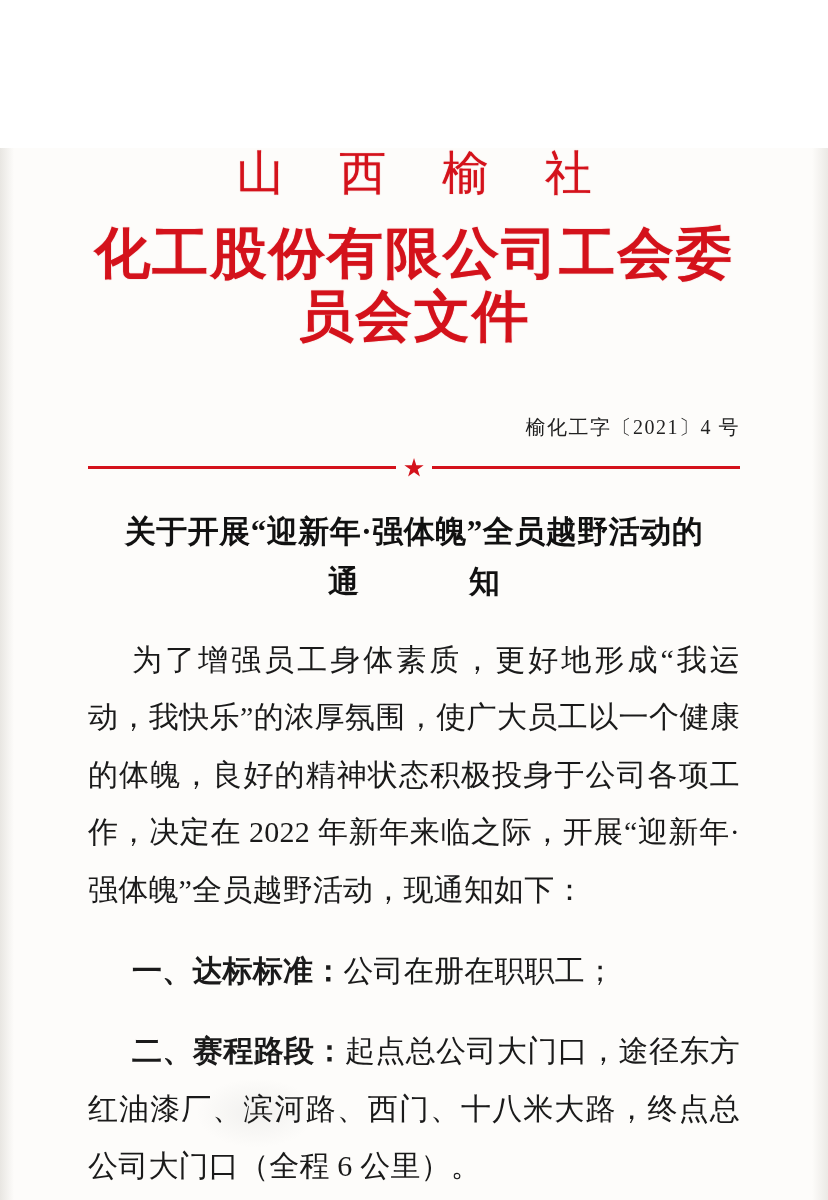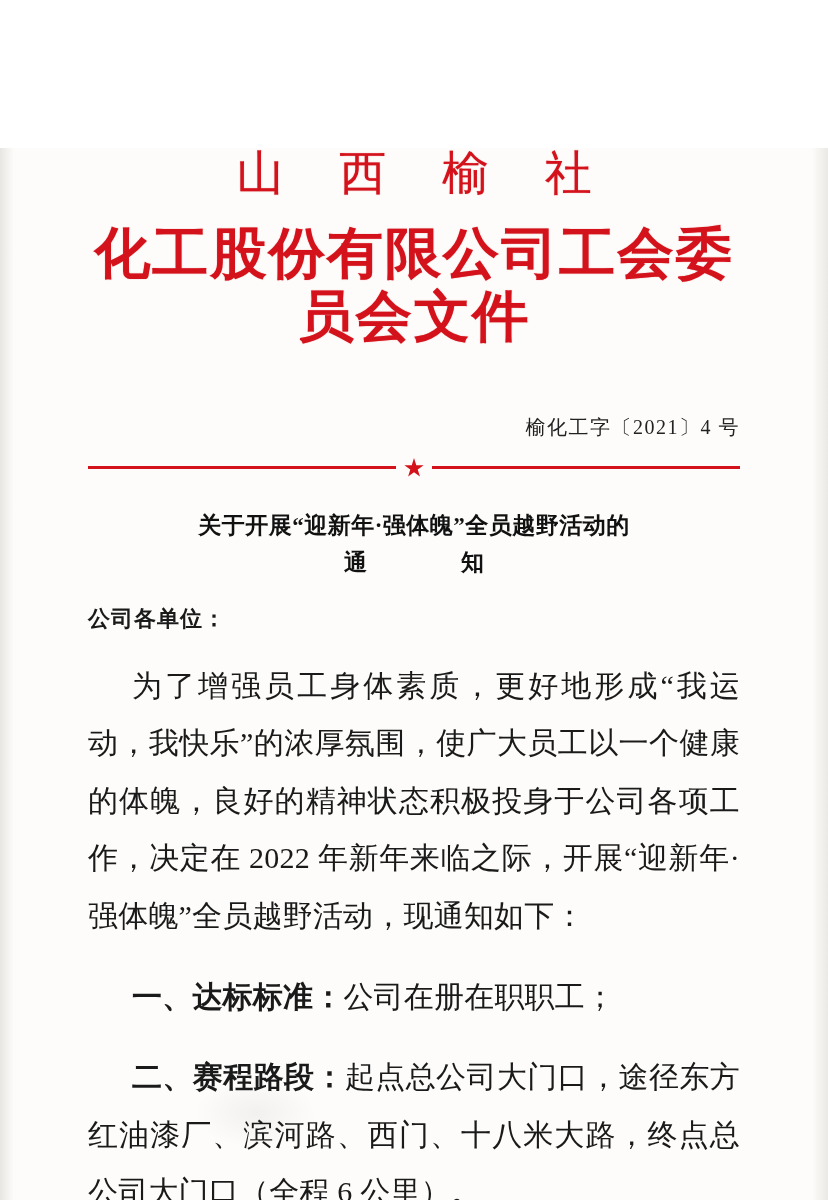--- a/index.html
+++ b/index.html
@@ -98,21 +98,21 @@
     color: #d4121b;
     font-size: 22px;
     line-height: 22px;
     background: #fdfcfa;
     padding: 0 7px;
   }
 
   .title {
     margin-top: 30px;
     text-align: center;
-    font-size: 23px;
+    font-size: 31px;
     font-weight: bold;
     line-height: 1.62;
     letter-spacing: 0.5px;
     color: #111;
   }
   .title .l2 {
     letter-spacing: 16px;
     text-indent: 16px;
     display: inline-block;
   }
@@ -171,21 +171,20 @@
     <div class="red-rule">
       <div class="bar"></div>
       <div class="star">★</div>
     </div>
 
     <div class="title">
       <div>关于开展“迎新年·强体魄”全员越野活动的</div>
       <div class="l2">通　　知</div>
     </div>
 
-    <div class="salutation">公司各单位：</div>
 
     <div class="body-p indent2">为了增强员工身体素质，更好地形成“我运动，我快乐”的浓厚氛围，使广大员工以一个健康的体魄，良好的精神状态积极投身于公司各项工作，决定在 2022 年新年来临之际，开展“迎新年·强体魄”全员越野活动，现通知如下：</div>
 
     <div class="body-p indent2">
       <span class="item-label">一、达标标准：</span><span>公司在册在职职工；</span>
     </div>
 
     <div class="body-p indent2">
       <span class="item-label">二、赛程路段：</span><span>起点总公司大门口，途径东方红油漆厂、滨河路、西门、十八米大路，终点总公司大门口（全程 6 公里）。</span>
     </div>

